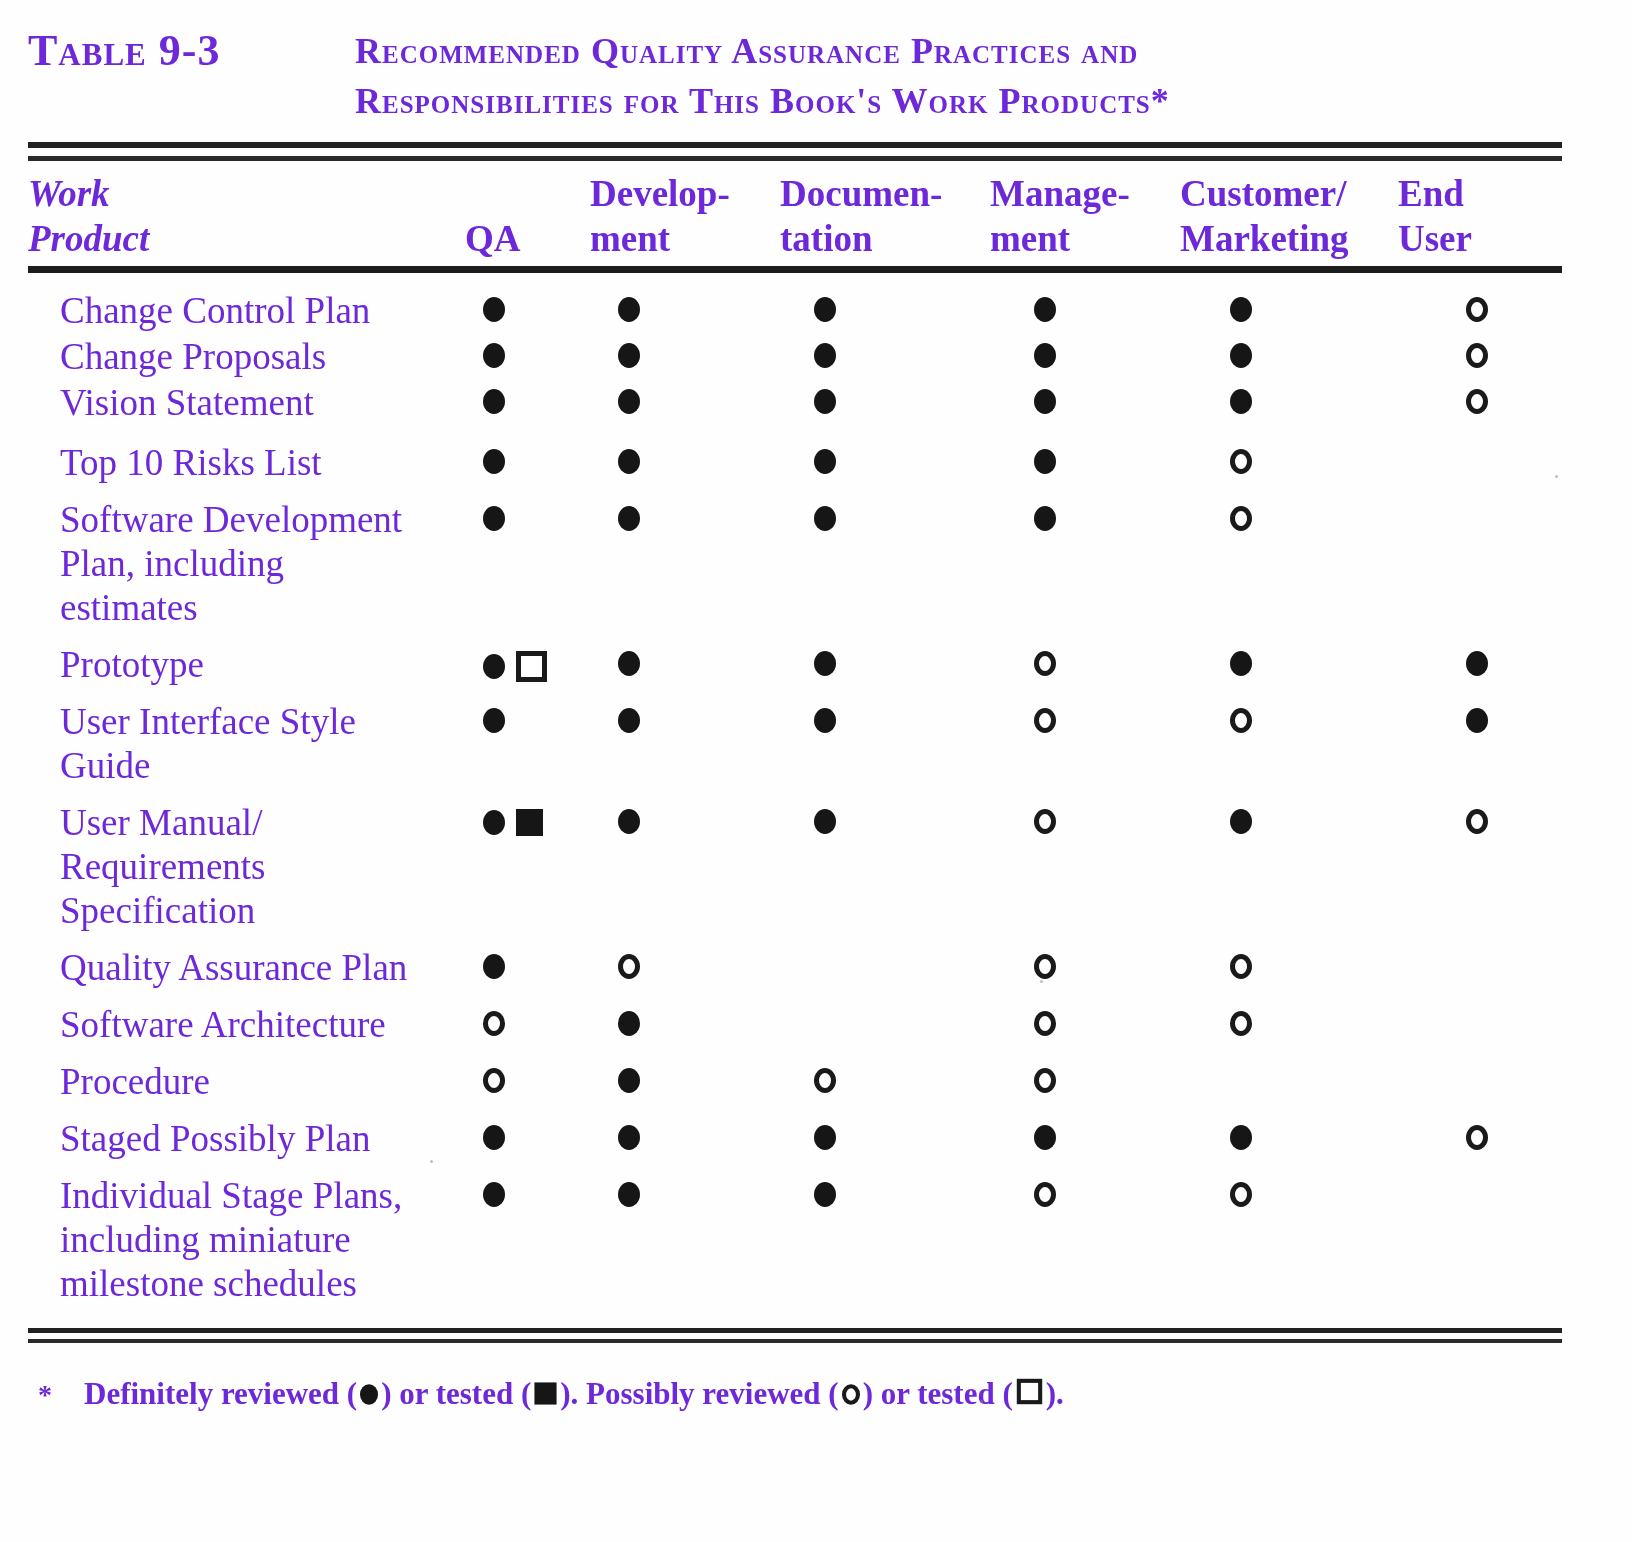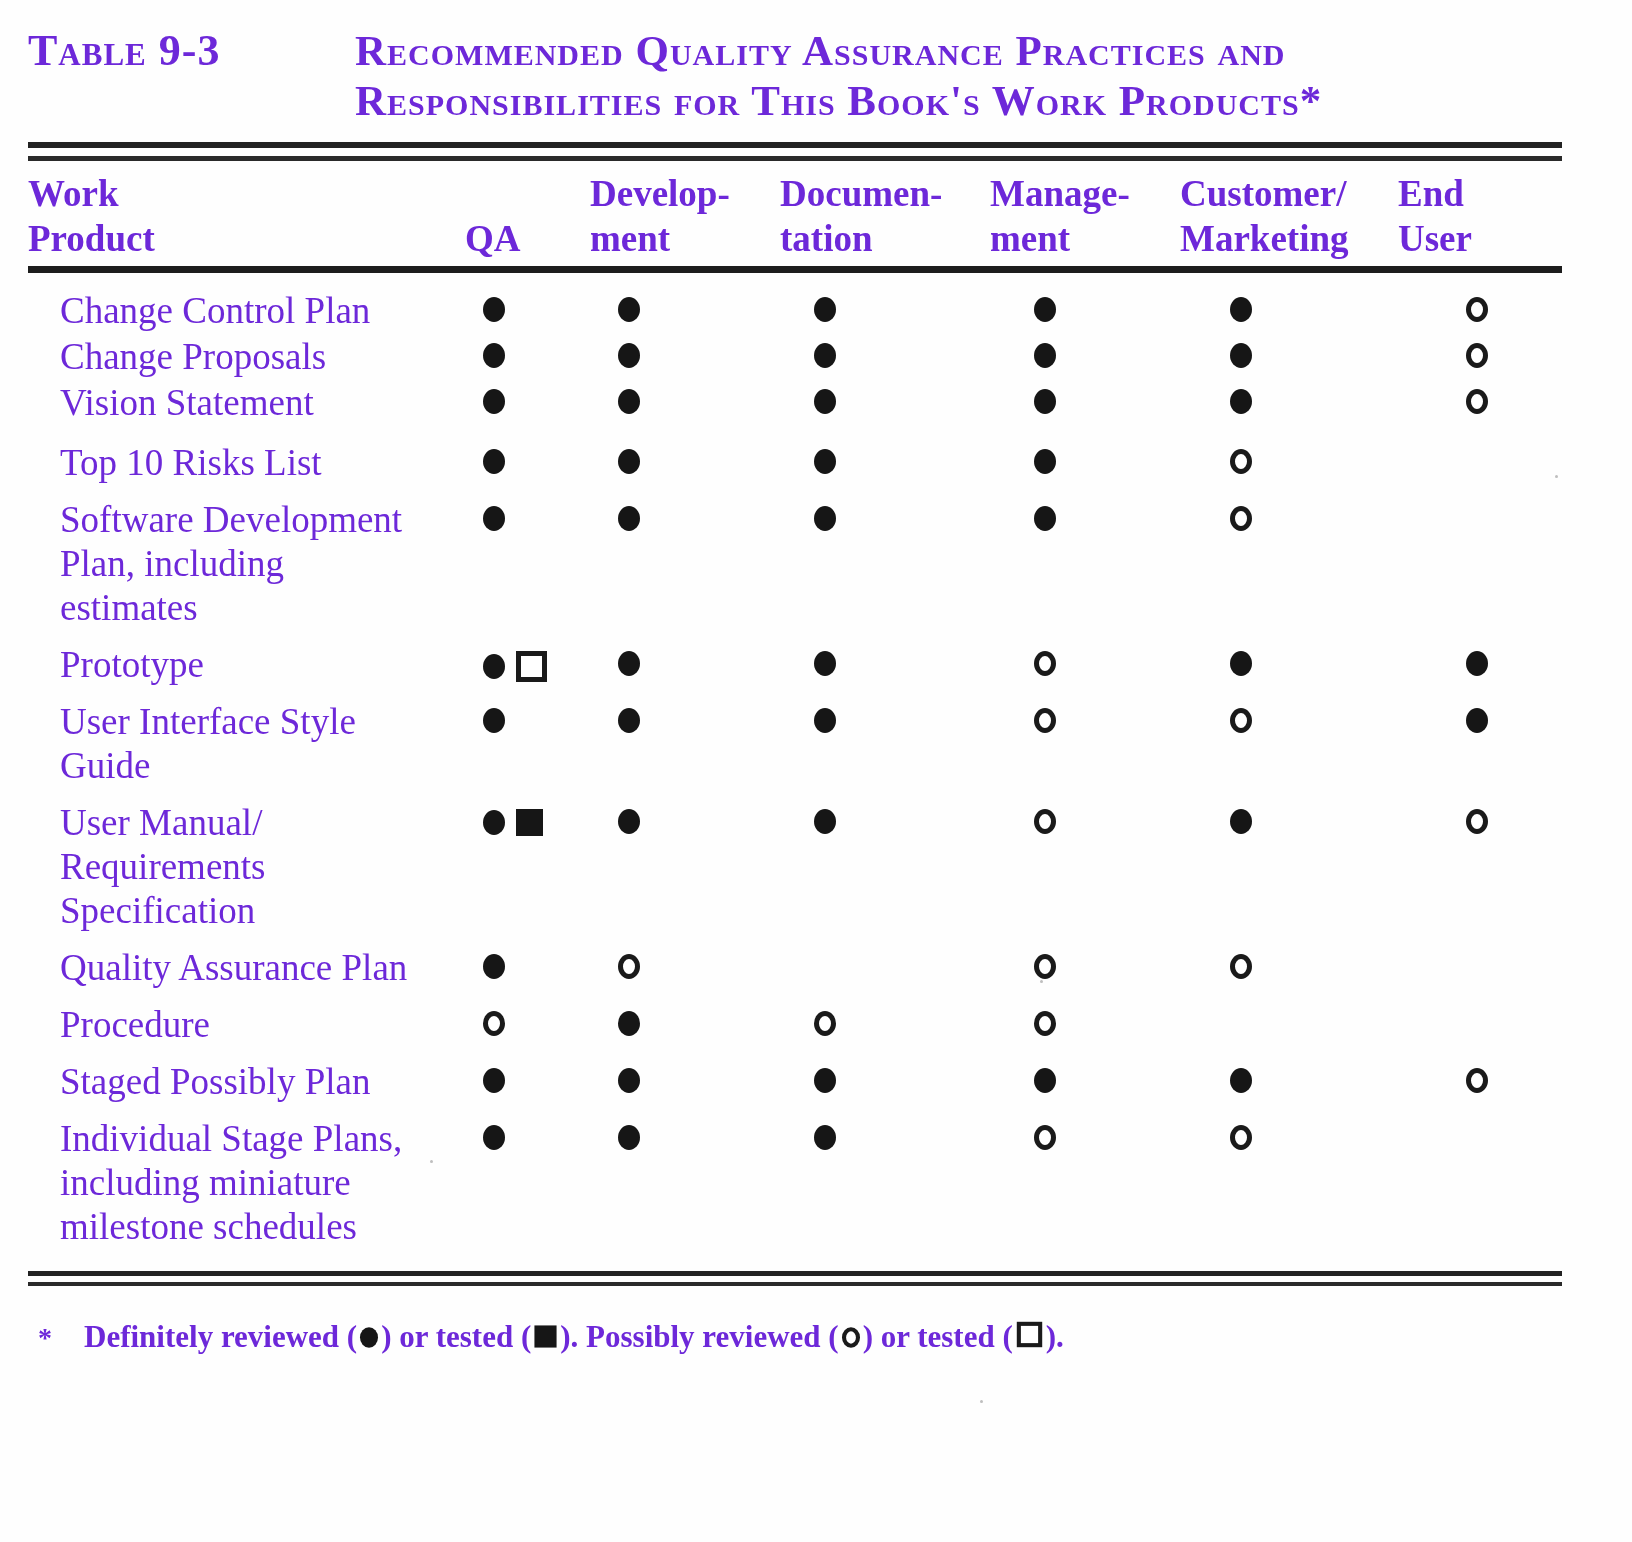--- a/index.html
+++ b/index.html
@@ -12,32 +12,32 @@
     box-sizing:border-box;
     padding:26px 70px 32px 28px;
     overflow:hidden;
   }
   
   .caption{display:grid;grid-template-columns:327px 1fr;align-items:start;}
   .tbl-label{
     font-variant:small-caps;font-weight:700;font-size:44px;line-height:50px;
     letter-spacing:1px;
   }
-  .tbl-title{font-variant:small-caps;font-weight:700;font-size:43px;line-height:50px;letter-spacing:1px;}
+  .tbl-title{font-variant:small-caps;font-weight:700;font-size:36px;line-height:50px;letter-spacing:1px;}
   
   .rule{width:100%;}
   .rule-double-top{margin-top:16px;height:8px;border-top:6px solid #222;border-bottom:5px solid #2a2a2a;box-sizing:content-box;}
   .rule-thick{height:7px;background:#1d1d1d;margin-top:5px;}
   .rule-double-bottom{margin-top:22px;height:6px;border-top:5px solid #222;border-bottom:4px solid #2a2a2a;box-sizing:content-box;}
   
   .grid{display:grid;grid-template-columns:435px 125px 190px 210px 190px 218px 1fr;align-items:start;}
   .hdr{margin-top:10px;}
   .hcell{font-weight:700;font-size:37px;line-height:45px;padding-left:2px;}
   .hcell .hl{min-height:45px;white-space:nowrap;}
-  .hcell.c0{padding-left:0;}
+  .hcell.c0{padding-left:0;font-style:italic;}
   
   .tbody{margin-top:16px;}
   .trow{margin-bottom:13px;}
   .trow.tight{margin-bottom:2px;}
   .trow.gap-after{margin-bottom:16px;}
   .wp-label{font-size:37px;line-height:44px;}
   .wp-label .wl{white-space:nowrap;margin-left:32px;}
   .mcell{display:flex;gap:11px;align-items:center;padding-top:8px;}
   .mcell.c1{padding-left:20px;}
   .mcell.c2{padding-left:30px;}
@@ -309,20 +309,39 @@
         <div class="mcell c4">
           <span class="mk open-circle"></span>
         </div>
         <div class="mcell c5">
           <span class="mk open-circle"></span>
         </div>
         <div class="mcell c6"></div>
       </div>
       <div class="grid trow">
         <div class="wp-label">
+          <div class="wl">Software Architecture</div>
+        </div>
+        <div class="mcell c1">
+          <span class="mk open-circle"></span>
+        </div>
+        <div class="mcell c2">
+          <span class="mk filled-circle"></span>
+        </div>
+        <div class="mcell c3"></div>
+        <div class="mcell c4">
+          <span class="mk open-circle"></span>
+        </div>
+        <div class="mcell c5">
+          <span class="mk open-circle"></span>
+        </div>
+        <div class="mcell c6"></div>
+      </div>
+      <div class="grid trow">
+        <div class="wp-label">
           <div class="wl">Procedure</div>
         </div>
         <div class="mcell c1">
           <span class="mk open-circle"></span>
         </div>
         <div class="mcell c2">
           <span class="mk filled-circle"></span>
         </div>
         <div class="mcell c3">
           <span class="mk open-circle"></span>

